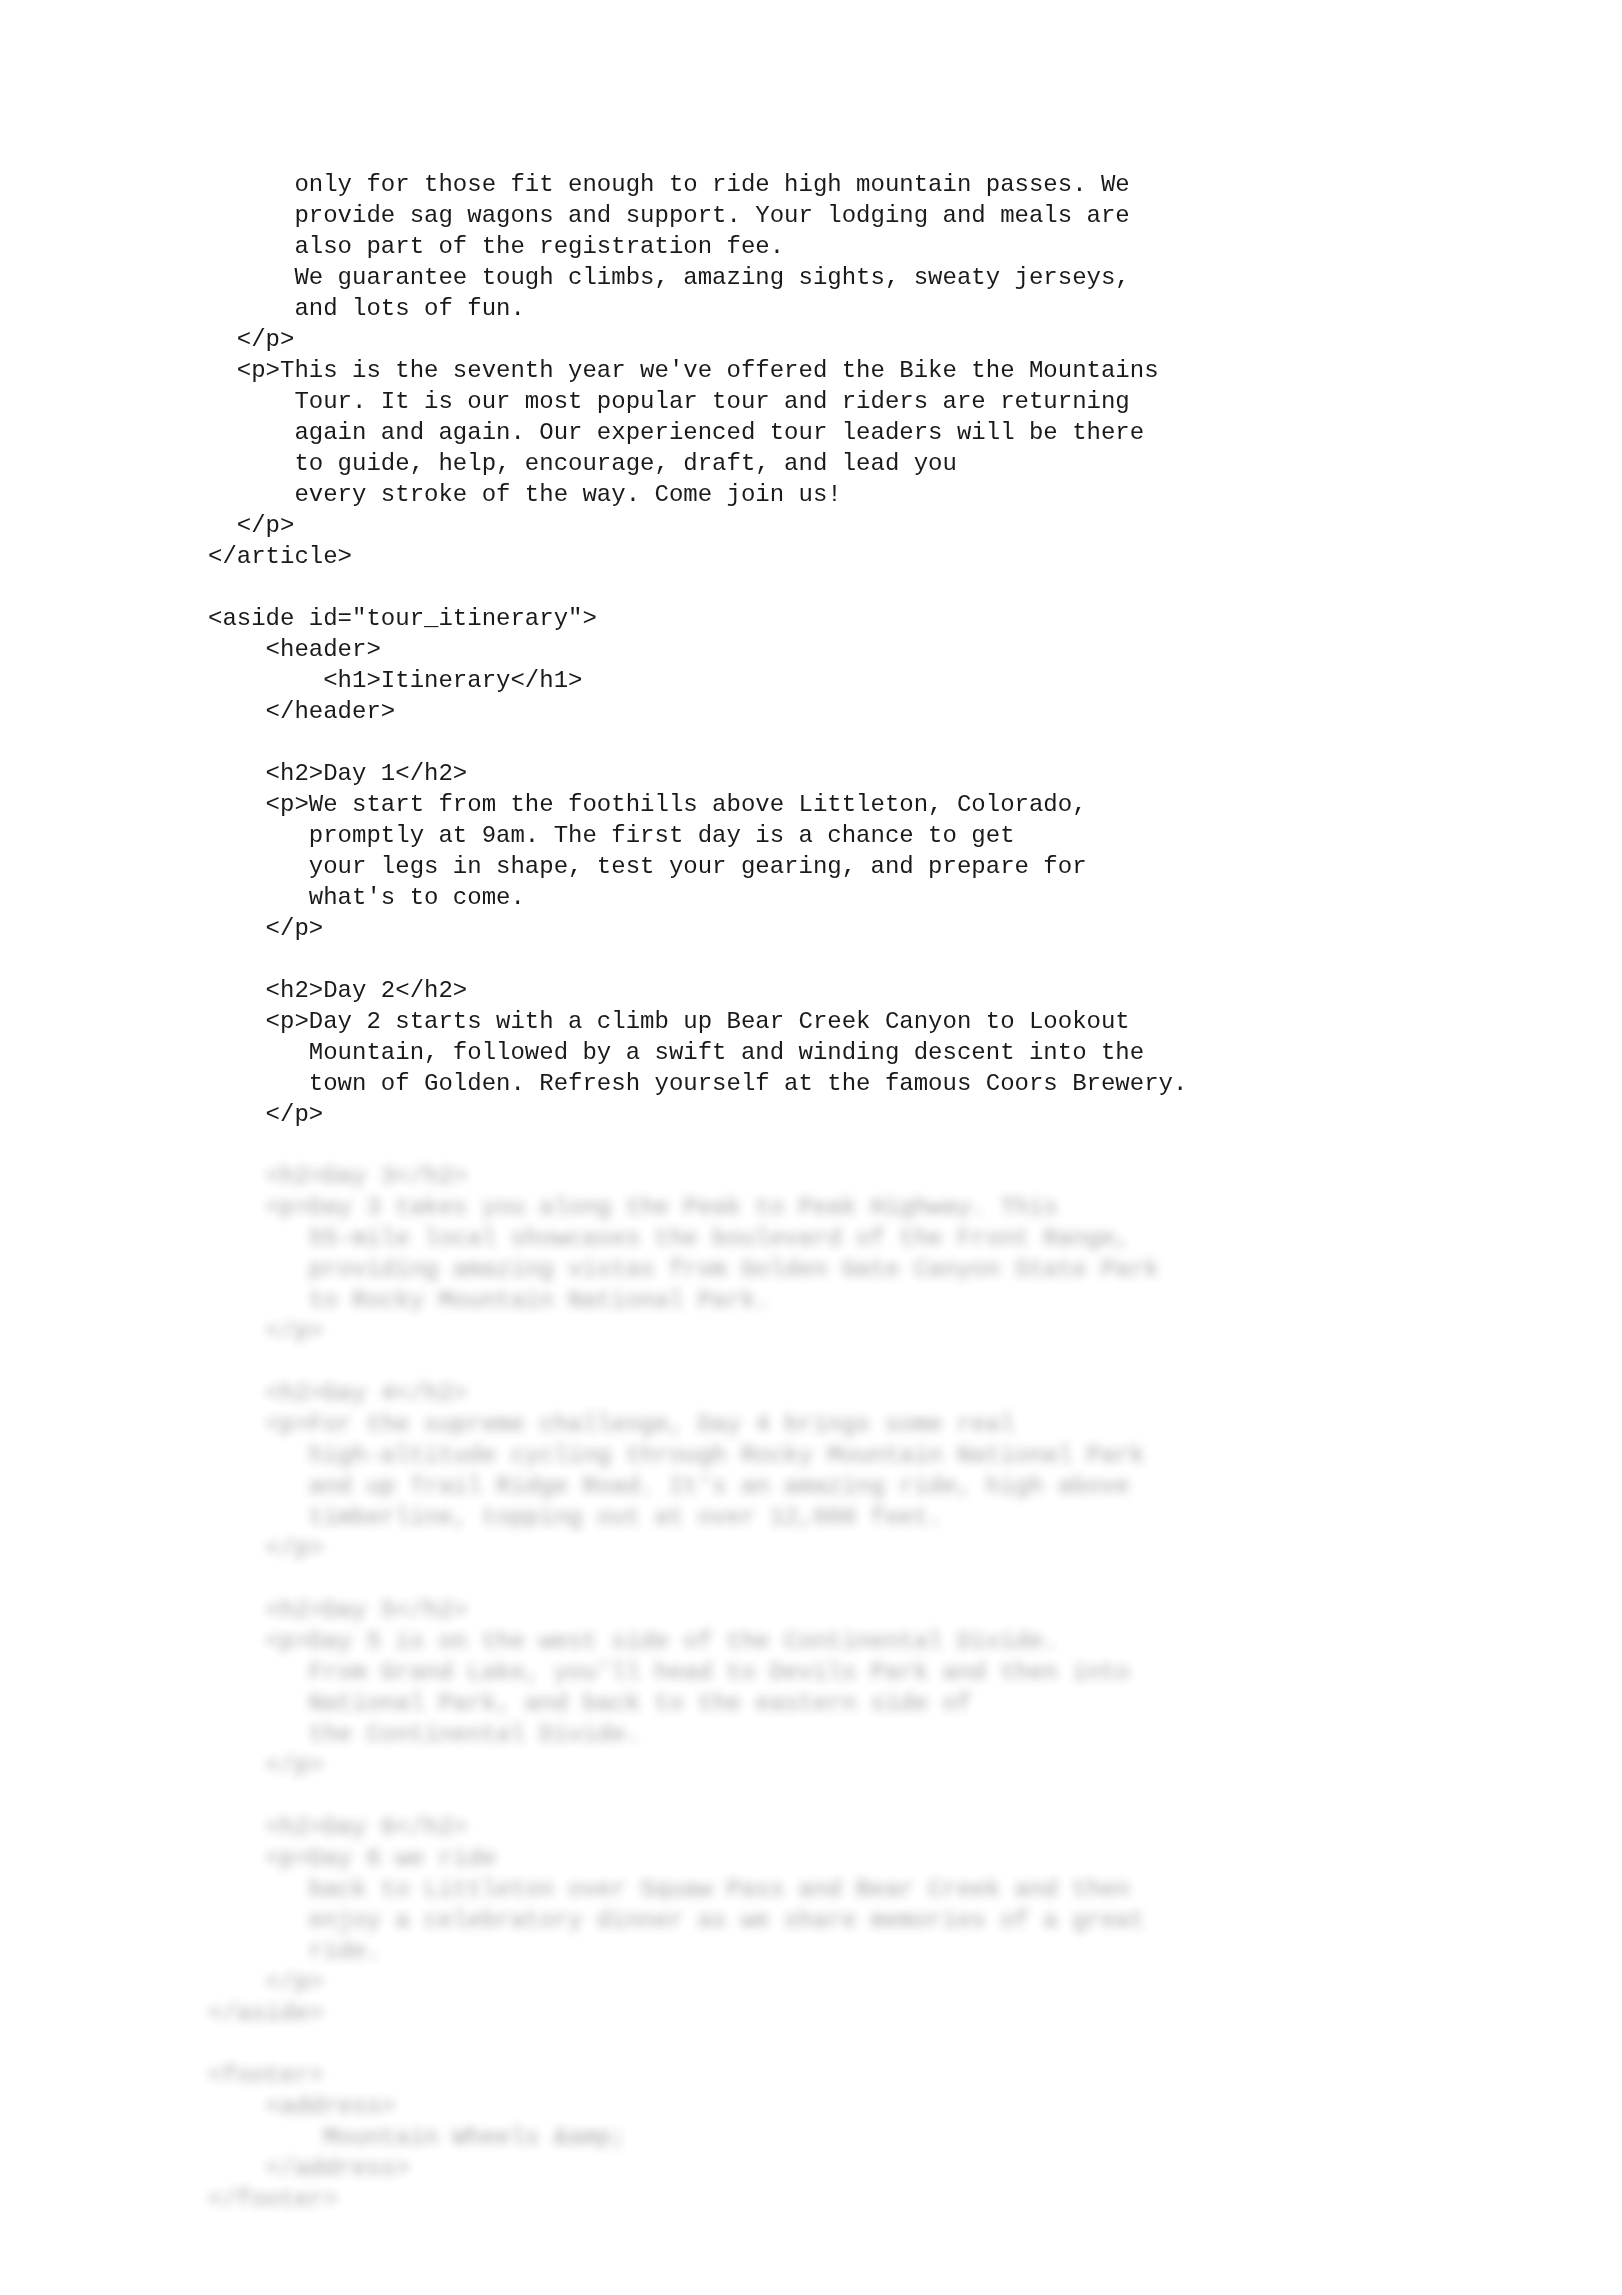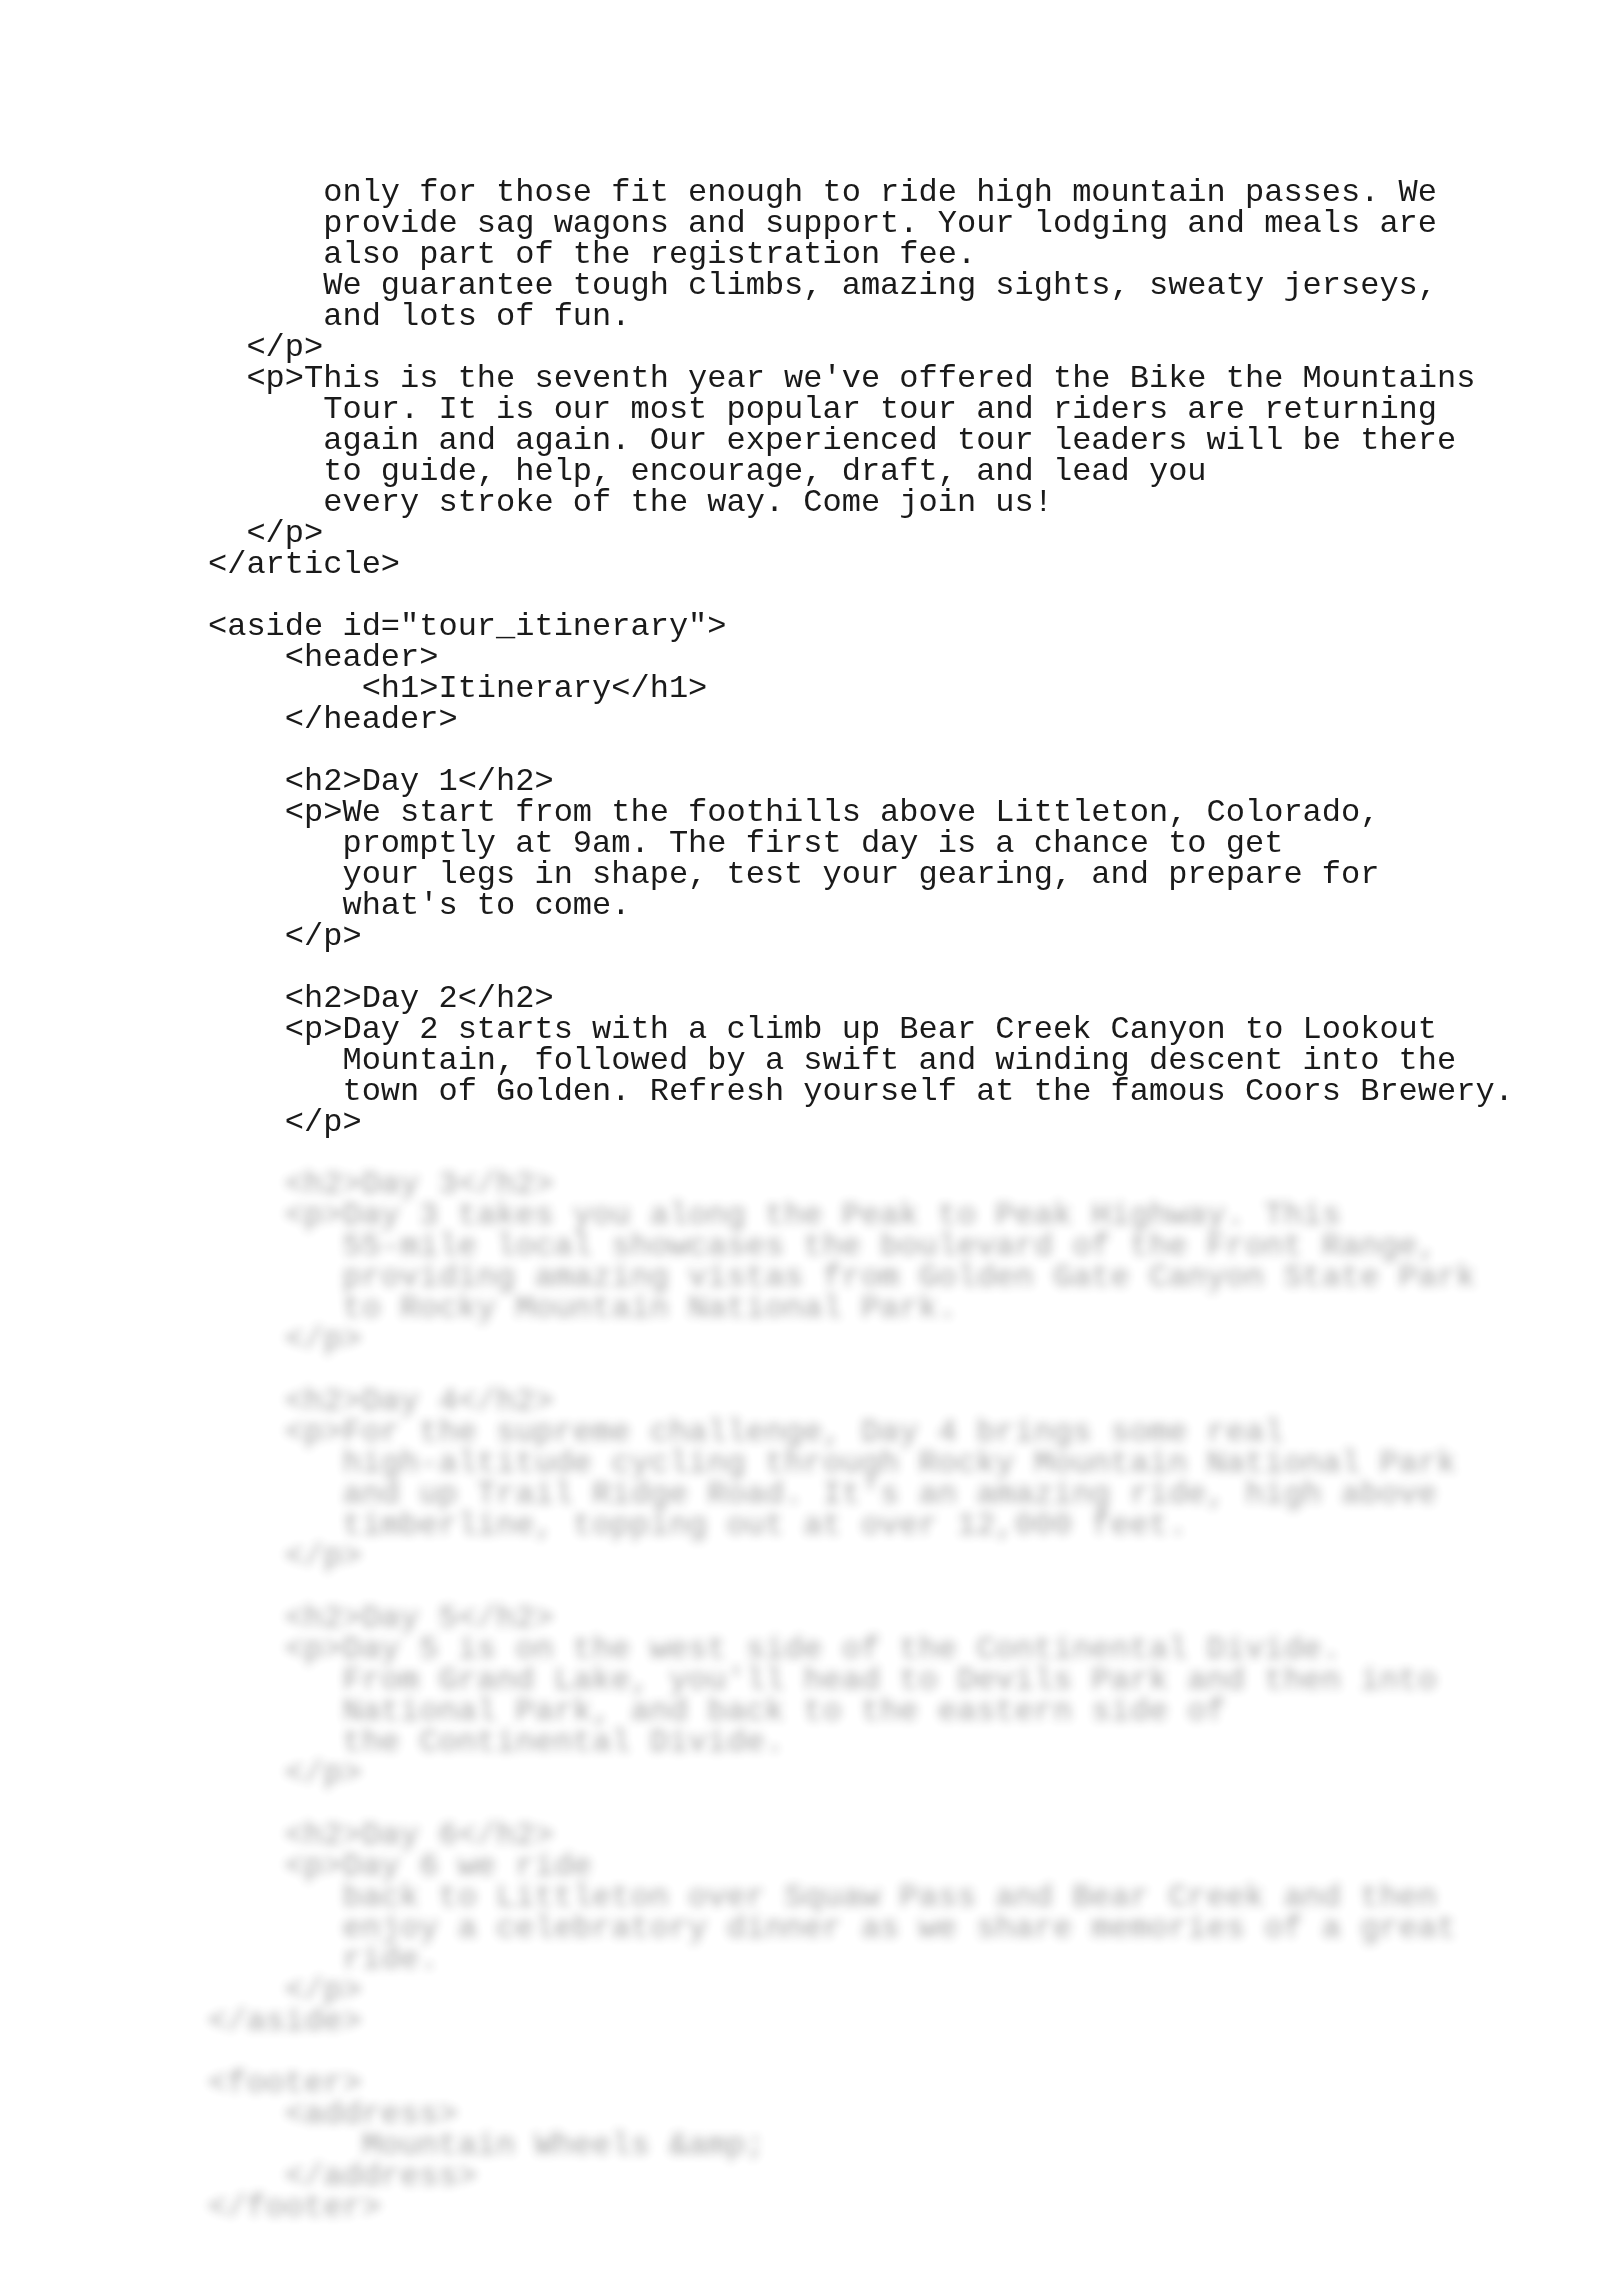--- a/index.html
+++ b/index.html
@@ -23,21 +23,21 @@
     height: 2295px;
     background: #ffffff;
   }
 
   .code-listing {
     position: absolute;
     left: 208px;
     top: 145px;
     width: 1308px;
     font-family: "Liberation Mono", "DejaVu Sans Mono", monospace;
-    font-size: 32px;
+    font-size: 24px;
     line-height: 31px;
     color: #1a1a1a;
     white-space: pre;
     letter-spacing: 0px;
   }
 
   
   .blurred {
     filter: blur(4.6px);
     opacity: 0.46;

